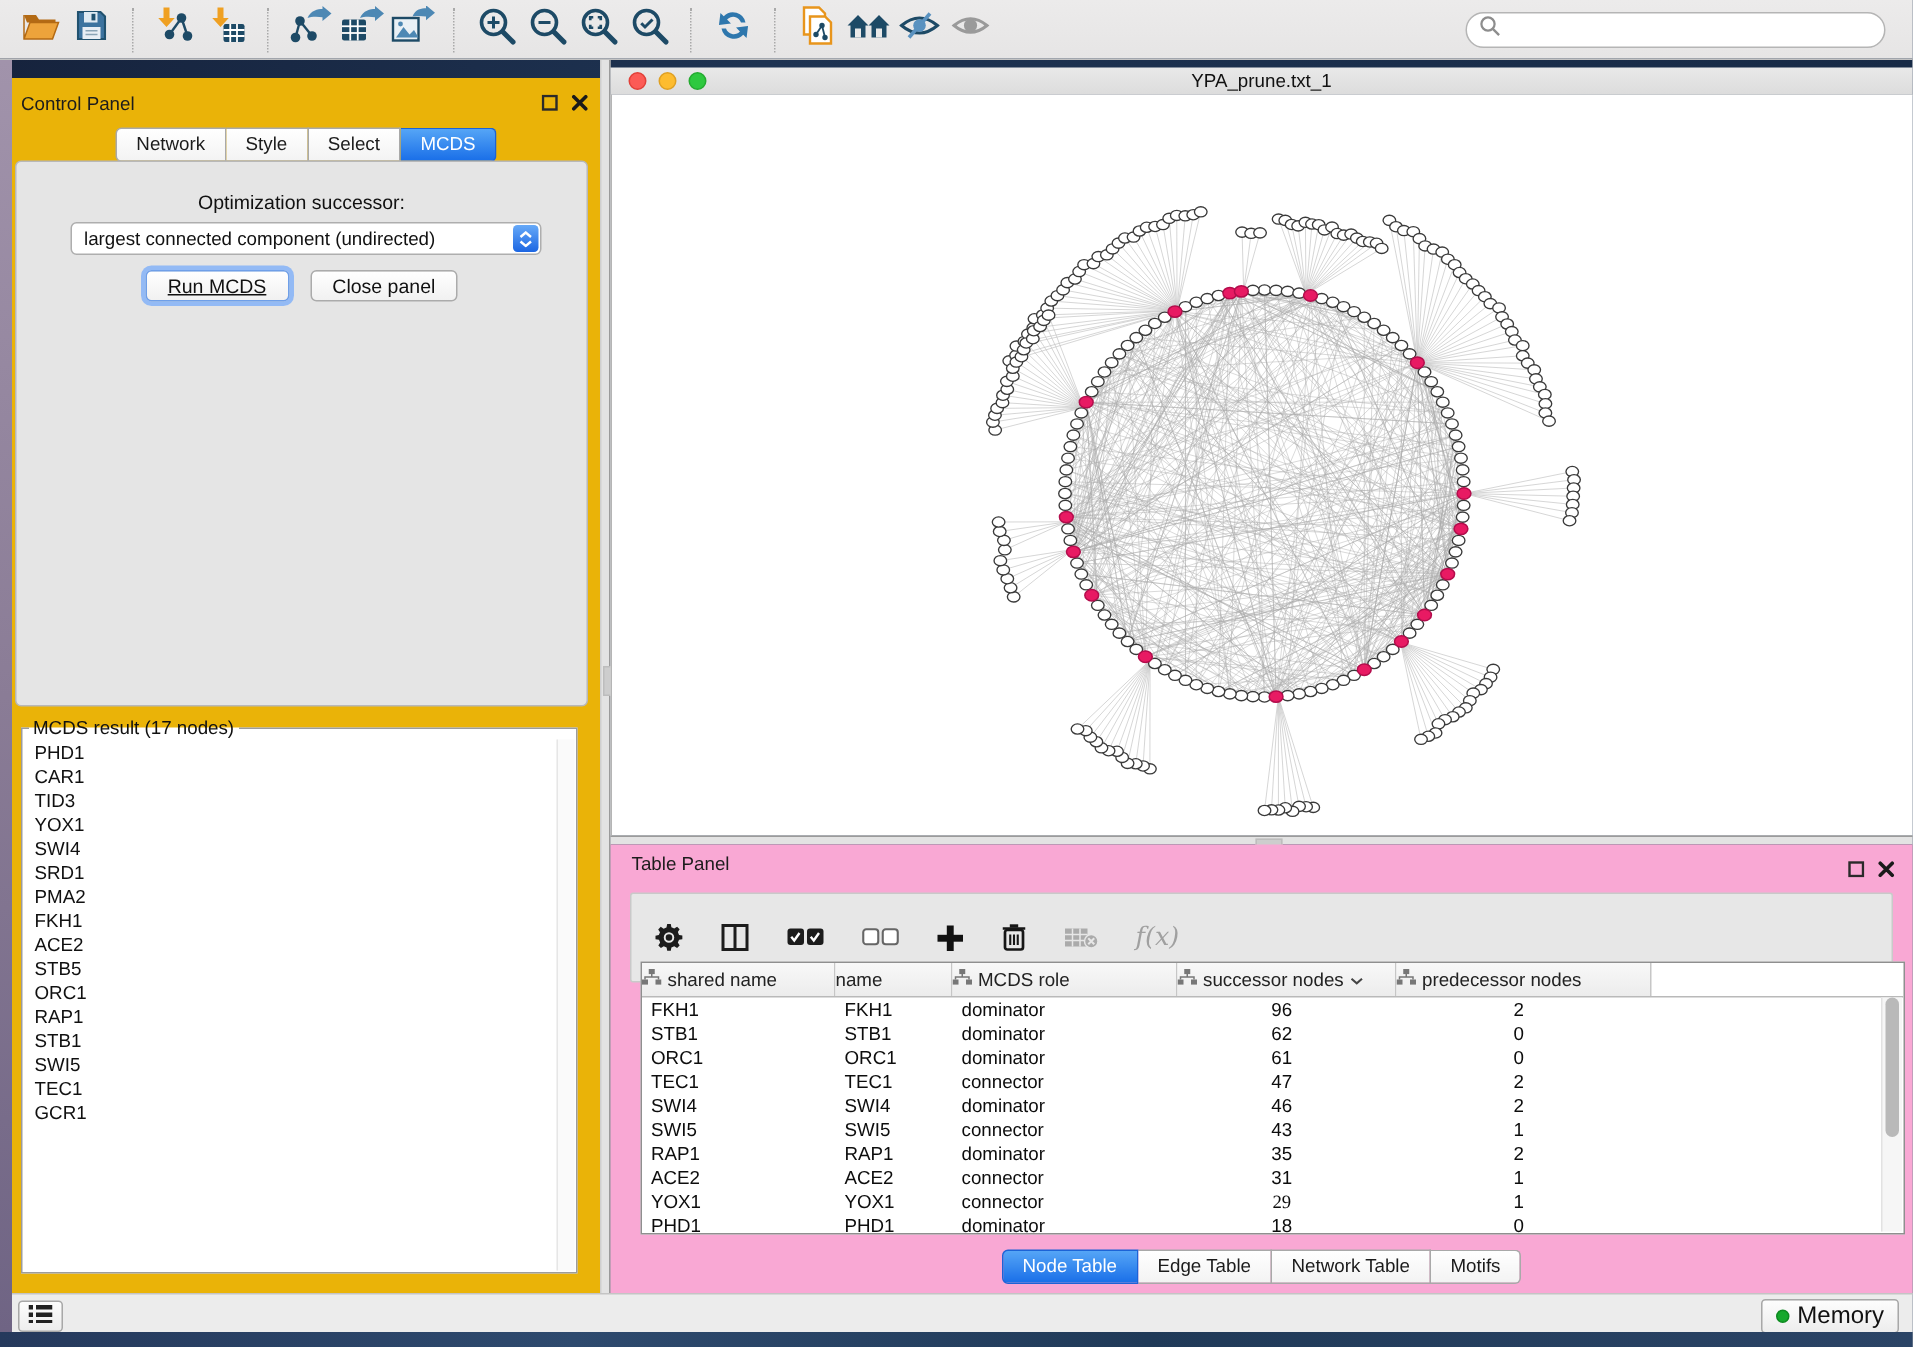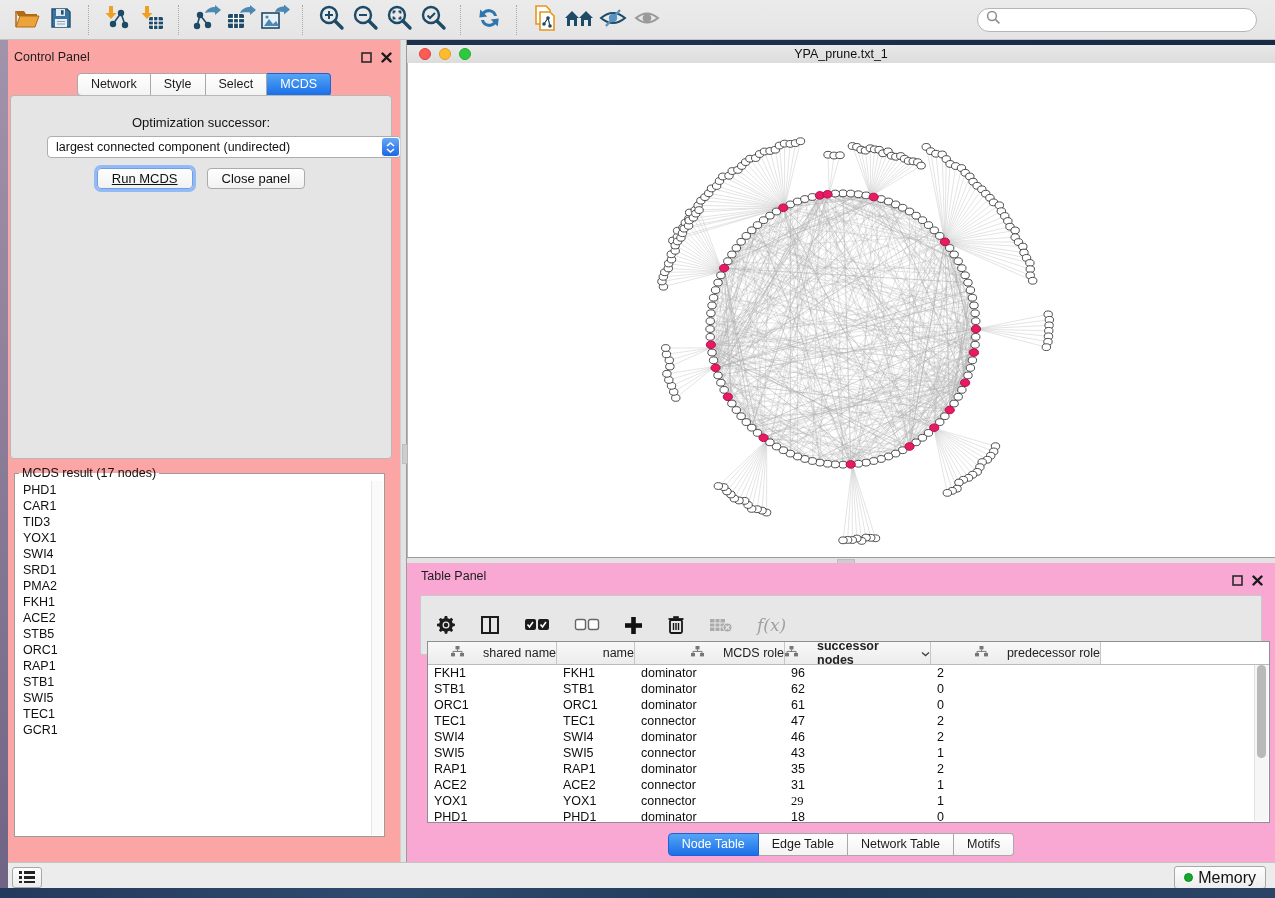--- a/index.html
+++ b/index.html
@@ -16,33 +16,33 @@
   .tb-icon{width:34px;height:32px;display:flex;align-items:center;justify-content:center;flex:0 0 auto;}
   .tb-sep{width:1px;height:30px;border-left:1px dotted #a9a9a9;margin:0 10px;flex:0 0 auto;}
   .tb-spacer{flex:1 1 auto;}
   .searchbox{width:280px;height:24px;background:#fff;border:1px solid #b5b5b5;border-radius:13px;
     display:flex;align-items:center;padding:0 8px;box-sizing:border-box;margin-right:8px;}
   .searchbox input{border:none;outline:none;flex:1;font-size:12px;background:transparent;margin-left:6px;
     font-family:"Liberation Sans",sans-serif;}
   
   .wall-left{left:0;top:40px;width:8px;height:848px;background:linear-gradient(#a193ab,#8a7c96 50%,#6f6484);}
   
-  .control-panel{left:8px;top:40px;width:392px;height:822px;background:#fca5a5;}
+  .control-panel{left:8px;top:52px;width:392px;height:822px;background:#eab308;}
   .cp-title{left:6px;top:10px;font-size:12.5px;color:#1c1c1c;}
   .panel-btns{top:9px;display:flex;gap:9px;align-items:center;}
   .cp-tabs{left:0;top:33px;width:100%;display:flex;justify-content:center;}
   .tabseg{display:flex;}
   .tabseg .tab{font-size:12.5px;color:#1b1b1b;background:linear-gradient(#ffffff,#f3f3f3);
     border:1px solid #a9a9a9;border-left-width:0;padding:3px 13px 4px;cursor:default;}
   .tabseg .tab:first-child{border-left-width:1px;border-radius:4px 0 0 4px;}
   .tabseg .tab:last-child{border-radius:0 4px 4px 0;}
   .tabseg .tab.active{background:linear-gradient(#55a5f6,#1a6fe8);border-color:#1c63d6;color:#fff;}
   .cp-pane{left:2px;top:55px;width:382px;height:364px;background:#e5e5e5;border:1px solid #b8b8b8;border-radius:4px;box-sizing:border-box;}
   .opt-label{width:100%;text-align:center;top:19px;font-size:13px;color:#111;}
-  .criterion{left:36px;top:40px;width:354px;height:22px;background:#fff;border:1px solid #aeaeae;border-radius:4px;
+  .criterion{left:36px;top:40px;width:314px;height:22px;background:#fff;border:1px solid #aeaeae;border-radius:4px;
     display:flex;align-items:center;box-sizing:border-box;font-size:12.5px;color:#111;padding-left:8px;}
   .criterion .stepper{margin-left:auto;width:17px;height:18px;margin-right:1px;border-radius:3px;
     background:linear-gradient(#66a9f8,#1c66e2);display:flex;flex-direction:column;align-items:center;justify-content:center;gap:1px;}
   .stepper svg{display:block;}
   .cp-buttons{left:0;top:72px;width:100%;display:flex;justify-content:center;gap:14px;}
   .btn{font-size:13px;color:#111;background:linear-gradient(#ffffff,#f1f1f1);border:1px solid #ababab;
     border-radius:4px;padding:2px 14px 3px;height:21px;box-sizing:border-box;}
   .btn.focus{box-shadow:0 0 0 3px rgba(92,156,255,.6);border-color:#6f9fe8;text-decoration:underline;}
   .mcds-fieldset{left:6px;top:426px;width:371px;height:371px;border:1px solid #9c9c9c;background:#fff;
     box-sizing:border-box;margin:0;padding:0;}
@@ -68,24 +68,24 @@
   
   .table-panel{left:407px;top:563px;width:868px;height:299px;background:#f9a8d4;}
   .tp-title{left:14px;top:6px;font-size:12.5px;color:#1c1c1c;}
   .tp-toolbar{left:13px;top:32px;width:842px;height:60px;background:#e7e7e7;border:1px solid #c9c9c9;border-radius:2px;
     box-sizing:border-box;display:flex;align-items:center;padding-left:15px;gap:24px;}
   .tpi{display:flex;align-items:center;justify-content:center;}
   .fx{font-family:"DejaVu Serif","Liberation Serif",serif;font-style:italic;font-size:17px;color:#a0a0a0;}
   .tp-table{left:20px;top:78px;width:843px;height:182px;background:#fff;border:1px solid #8f8f8f;box-sizing:border-box;overflow:hidden;}
   .thead{display:flex;height:22px;border-bottom:1px solid #b9b9b9;}
   .th{background:linear-gradient(#f8f8f8,#ececec);border-right:1px solid #c6c6c6;box-sizing:border-box;
-    display:flex;align-items:center;justify-content:flex-end;gap:19px;font-size:12.5px;color:#222;}
+    display:flex;align-items:center;justify-content:flex-start;gap:4px;font-size:12.5px;color:#222;}
   .trow{display:flex;height:16px;align-items:center;}
   .td{font-size:12.5px;color:#0d0d0d;box-sizing:border-box;padding:0 6px;overflow:hidden;white-space:nowrap;}
-  .td.num{text-align:left;padding-right:13px;}
+  .td.num{text-align:center;padding-right:13px;}
   .tp-scroll{position:absolute;right:1px;top:23px;bottom:1px;width:13px;background:#f6f6f6;border-left:1px solid #e2e2e2;}
   .tp-thumb{position:absolute;left:2px;top:0px;width:9px;height:93px;background:#b9b9b9;border-radius:5px;}
   .tp-tabs{left:0;top:270px;width:100%;display:flex;justify-content:center;}
   
   .status{left:8px;top:862px;width:1267px;height:26px;background:#ececec;border-top:1px solid #c4c4c4;box-sizing:border-box;}
   .list-btn{left:4px;top:4px;width:28px;height:19px;border:1px solid #a8a8a8;border-radius:3px;
     background:linear-gradient(#fdfdfd,#ededed);display:flex;align-items:center;justify-content:center;}
   .mem-btn{right:9px;top:3px;height:21px;border:1px solid #a8a8a8;border-radius:3px;background:linear-gradient(#fdfdfd,#ededed);
     display:flex;align-items:center;gap:5px;padding:0 9px;font-size:16px;color:#111;}
   .mem-dot{width:9px;height:9px;border-radius:50%;background:#15a82c;border:1px solid #0d8a20;box-sizing:border-box;}
@@ -1317,21 +1317,21 @@
           <span><svg width="13" height="11" viewBox="0 0 13 11">
               <g fill="#777">
                 <rect x="4.5" y="0" width="4" height="3.4"></rect>
                 <rect x="0" y="7" width="4" height="3.4"></rect>
                 <rect x="9" y="7" width="4" height="3.4"></rect>
               </g>
               <path d="M6.5 3.4 v2 M2 7 v-1.6 h9 V7" fill="none" stroke="#777" stroke-width="1"></path>
             </svg></span>
           <span>MCDS role</span>
         </div>
-        <div class="th" style="width: 146px; font-weight: bold;">
+        <div class="th" style="width: 146px;">
           <span><svg width="13" height="11" viewBox="0 0 13 11">
               <g fill="#777">
                 <rect x="4.5" y="0" width="4" height="3.4"></rect>
                 <rect x="0" y="7" width="4" height="3.4"></rect>
                 <rect x="9" y="7" width="4" height="3.4"></rect>
               </g>
               <path d="M6.5 3.4 v2 M2 7 v-1.6 h9 V7" fill="none" stroke="#777" stroke-width="1"></path>
             </svg></span>
           <span>successor nodes</span>
           <span><svg width="9" height="6" viewBox="0 0 9 6">
@@ -1340,21 +1340,21 @@
         </div>
         <div class="th" style="width: 170px;">
           <span><svg width="13" height="11" viewBox="0 0 13 11">
               <g fill="#777">
                 <rect x="4.5" y="0" width="4" height="3.4"></rect>
                 <rect x="0" y="7" width="4" height="3.4"></rect>
                 <rect x="9" y="7" width="4" height="3.4"></rect>
               </g>
               <path d="M6.5 3.4 v2 M2 7 v-1.6 h9 V7" fill="none" stroke="#777" stroke-width="1"></path>
             </svg></span>
-          <span>predecessor role</span>
+          <span>predecessor nodes</span>
         </div>
       </div>
     <div id="tbody">
         <div class="trow">
           <div class="td" style="width: 129px;">FKH1</div>
           <div class="td" style="width: 78px;">FKH1</div>
           <div class="td" style="width: 150px;">dominator</div>
           <div class="td num" style="width: 146px;">96</div>
           <div class="td num" style="width: 170px;">2</div>
         </div>

